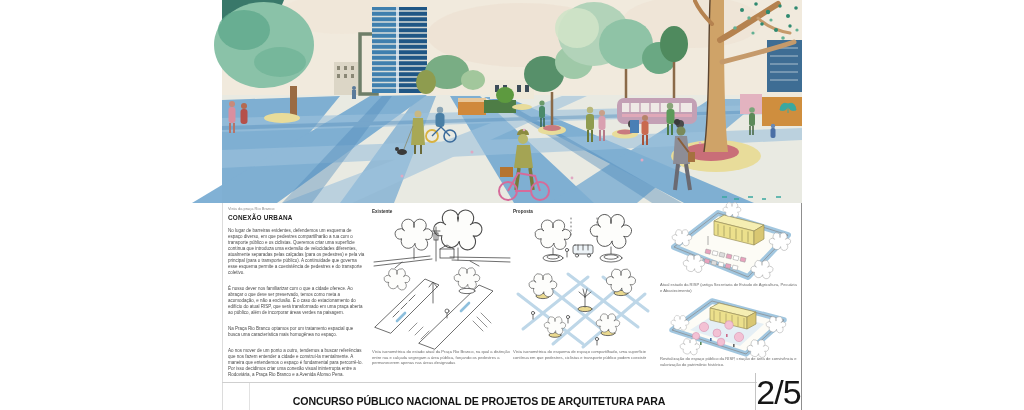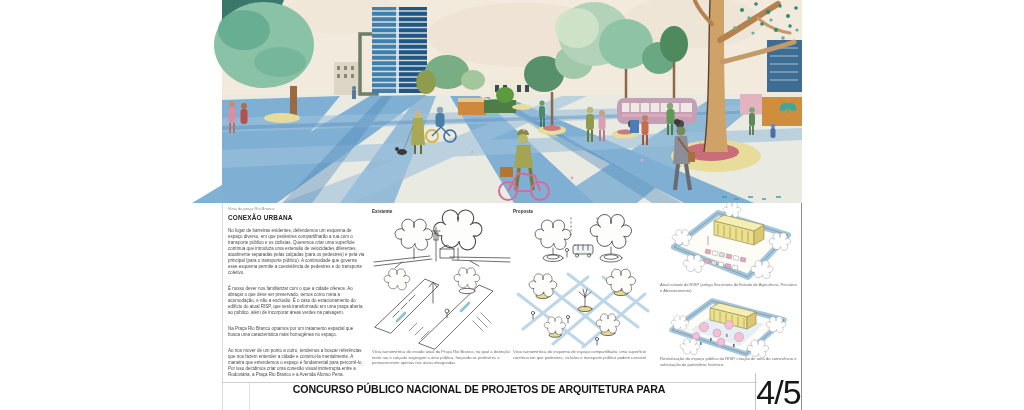--- a/index.html
+++ b/index.html
@@ -10,21 +10,21 @@
   .hero{left:0;top:0;width:580px;height:203px;}
   .hero svg{display:block;width:580px;height:203px;}
   .hero-caption{left:6px;top:206px;width:200px;font-size:4px;color:#8d8d8d;}
   .article{left:6px;top:214px;width:138px;}
   .article h1{margin:0 0 7px 0;font-size:6.4px;letter-spacing:.2px;color:#222;font-weight:bold;}
   .article p{margin:0 0 10px 0;font-size:4.5px;line-height:6px;color:#4a4a4a;}
   .col-label{font-size:4.6px;font-weight:bold;color:#333;}
   .sketch-caption{font-size:4.1px;line-height:5.6px;color:#6c6c6c;}
   .vline{width:1px;background:#c7c7c7;}
   .hline{height:1px;background:#cfcfcf;}
-  .footer-title{left:27px;top:384px;width:460px;text-align:center;color:#141414;}
+  .footer-title{left:27px;top:396px;width:460px;text-align:center;color:#141414;}
   .footer-title div{font-size:10.6px;line-height:11.8px;font-weight:bold;letter-spacing:-0.1px;}
   .page-num{left:533px;top:371px;width:47px;height:39px;display:flex;align-items:flex-end;
             justify-content:center;font-size:34px;line-height:36px;color:#161616;letter-spacing:-1px;}
   svg{overflow:visible;}
 </style>
 </head>
 <body>
 
 <div class="stage">
  <div class="board">
@@ -405,16 +405,16 @@
 
   <div class="abs vline" style="left:0;top:203px;height:207px;background:#dcdcdc;"></div>
   <div class="abs vline" style="left:579px;top:203px;height:207px;background:#8f8f8f;"></div>
   <div class="abs hline" style="left:0;top:382px;width:535px;"></div>
   <div class="abs vline" style="left:27px;top:383px;height:27px;background:#e2e2e2;"></div>
   <div class="abs vline" style="left:533px;top:373px;height:37px;background:#c4c4c4;"></div>
 
   <div class="abs footer-title">
     <div>CONCURSO PÚBLICO NACIONAL DE PROJETOS DE ARQUITETURA PARA</div>
   </div>
-  <div class="abs page-num">4/5</div>
+  <div class="abs page-num">2/5</div>
 
  </div>
 </div>
 
 </body></html>

